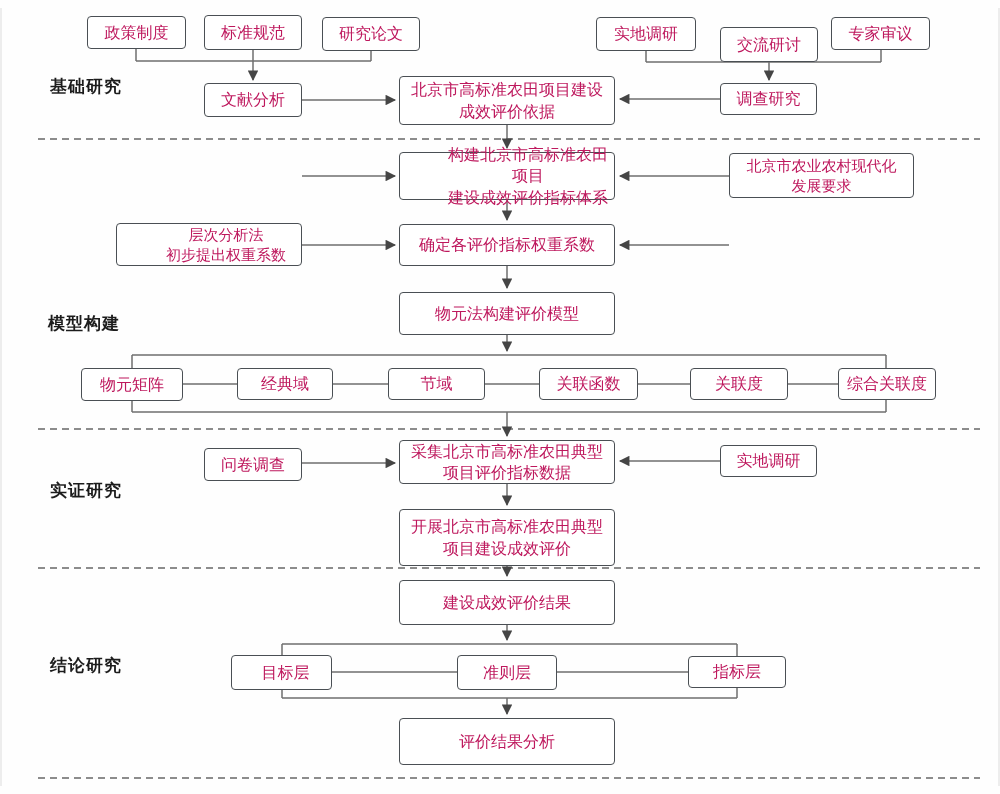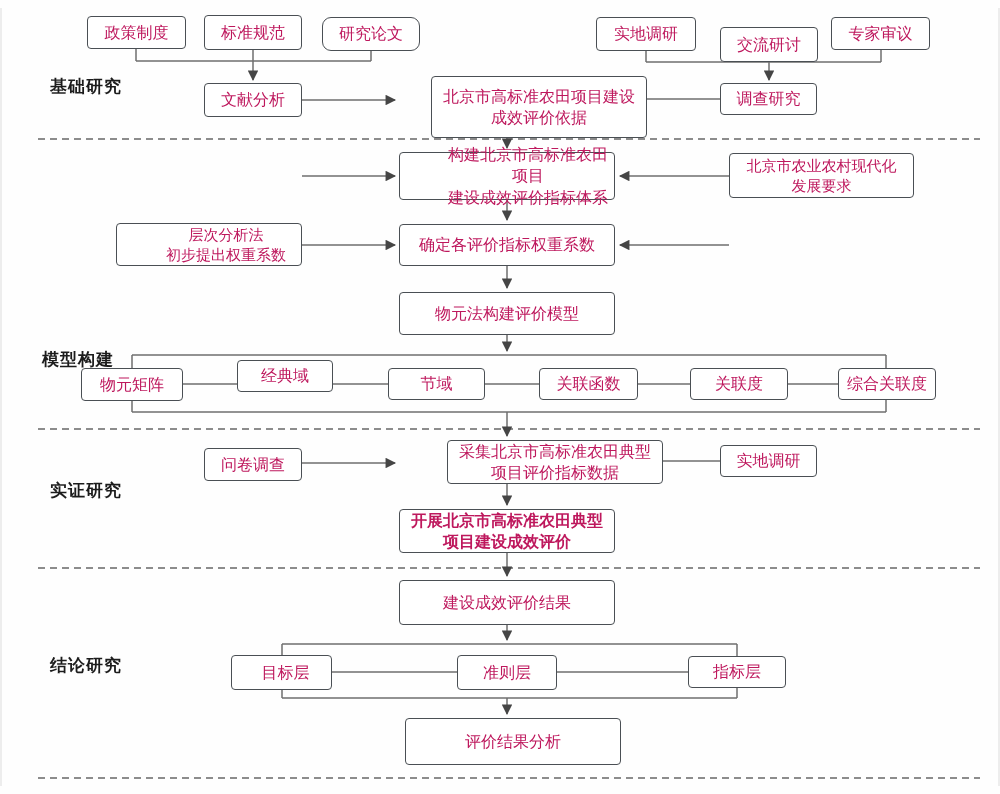--- a/index.html
+++ b/index.html
@@ -91,59 +91,59 @@
     <path class="ln" d="M737,644 V656"></path>
     <path class="ln" d="M282,690 V698"></path>
     <path class="ln" d="M737,688 V698"></path>
     <path class="ln" d="M282,698 H737"></path>
     <path class="ln" d="M332,672 H457"></path>
     <path class="ln" d="M557,672 H688"></path>
     <path class="ln arr" d="M507,698 V714"></path>
   </svg>
 
   <div class="sec-label" style="left:50px;top:75px;">基础研究</div>
-  <div class="sec-label" style="left:42px;top:312px;margin-top:36px;">模型构建</div>
+  <div class="sec-label" style="left:48px;top:312px;">模型构建</div>
   <div class="sec-label" style="left:50px;top:479px;">实证研究</div>
   <div class="sec-label" style="left:50px;top:654px;">结论研究</div>
 
   <div class="box small" style="left:87px;top:16px;width:99px;height:33px;">政策制度</div>
   <div class="box small" style="left:204px;top:15px;width:98px;height:35px;">标准规范</div>
-  <div class="box small" style="left:322px;top:17px;width:98px;height:34px;border-radius:9px;">研究论文</div>
+  <div class="box small" style="left:322px;top:17px;width:98px;height:34px;">研究论文</div>
   <div class="box small" style="left:204px;top:83px;width:98px;height:34px;">文献分析</div>
 
   <div class="box small" style="left:596px;top:17px;width:100px;height:34px;">实地调研</div>
   <div class="box small" style="left:720px;top:27px;width:98px;height:35px;">交流研讨</div>
   <div class="box small" style="left:831px;top:17px;width:99px;height:33px;">专家审议</div>
   <div class="box small" style="left:720px;top:83px;width:97px;height:32px;text-align:right;">调查研究</div>
 
-  <div class="box wide" style="left:399px;top:76px;width:216px;height:62px;margin-left:32px;">北京市高标准农田项目建设
+  <div class="box wide" style="left:399px;top:76px;width:216px;height:49px;">北京市高标准农田项目建设
 成效评价依据</div>
   <div class="box wide" style="left:399px;top:152px;width:216px;height:48px;padding-left:42px;">构建北京市高标准农田项目
 建设成效评价指标体系</div>
   <div class="box wide" style="left:399px;top:224px;width:216px;height:42px;">确定各评价指标权重系数</div>
   <div class="box wide" style="left:399px;top:292px;width:216px;height:43px;">物元法构建评价模型</div>
 
   <div class="box side" style="left:729px;top:153px;width:185px;height:45px;">北京市农业农村现代化
 发展要求</div>
   <div class="box side" style="left:116px;top:223px;width:186px;height:43px;padding-left:34px;">层次分析法
 初步提出权重系数</div>
 
   <div class="box small" style="left:81px;top:368px;width:102px;height:33px;">物元矩阵</div>
-  <div class="box small" style="left:237px;top:360px;width:96px;height:32px;">经典域</div>
+  <div class="box small" style="left:237px;top:368px;width:96px;height:32px;">经典域</div>
   <div class="box small" style="left:388px;top:368px;width:97px;height:32px;">节域</div>
   <div class="box small" style="left:539px;top:368px;width:99px;height:32px;">关联函数</div>
   <div class="box small" style="left:690px;top:368px;width:98px;height:32px;">关联度</div>
   <div class="box small" style="left:838px;top:368px;width:98px;height:32px;">综合关联度</div>
 
   <div class="box small" style="left:204px;top:448px;width:98px;height:33px;text-align:center;">问卷调查</div>
-  <div class="box wide" style="left:399px;top:440px;width:216px;height:44px;margin-left:48px;">采集北京市高标准农田典型
+  <div class="box wide" style="left:399px;top:440px;width:216px;height:44px;">采集北京市高标准农田典型
 项目评价指标数据</div>
   <div class="box small" style="left:720px;top:445px;width:97px;height:32px;">实地调研</div>
-  <div class="box wide" style="left:399px;top:509px;width:216px;height:44px;font-weight:bold;">开展北京市高标准农田典型
+  <div class="box wide" style="left:399px;top:509px;width:216px;height:57px;">开展北京市高标准农田典型
 项目建设成效评价</div>
 
   <div class="box wide" style="left:399px;top:580px;width:216px;height:45px;">建设成效评价结果</div>
   <div class="box small" style="left:231px;top:655px;width:101px;height:35px;padding-left:8px;">目标层</div>
   <div class="box small" style="left:457px;top:655px;width:100px;height:35px;">准则层</div>
   <div class="box small" style="left:688px;top:656px;width:98px;height:32px;">指标层</div>
-  <div class="box wide" style="left:399px;top:718px;width:216px;height:47px;margin-left:6px;">评价结果分析</div>
+  <div class="box wide" style="left:399px;top:718px;width:216px;height:47px;">评价结果分析</div>
 
 </div>
 
 </body></html>

